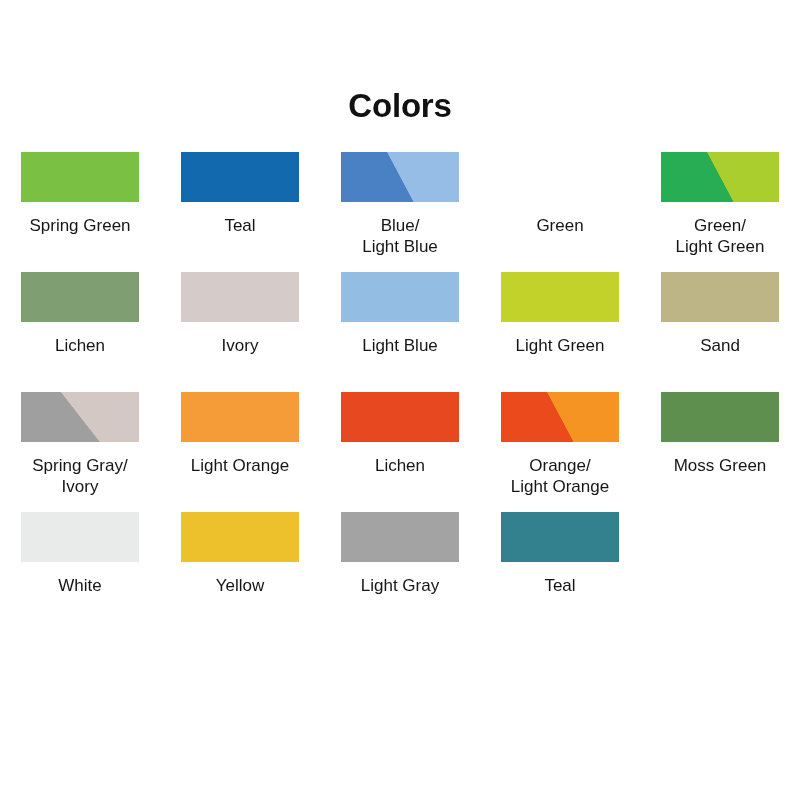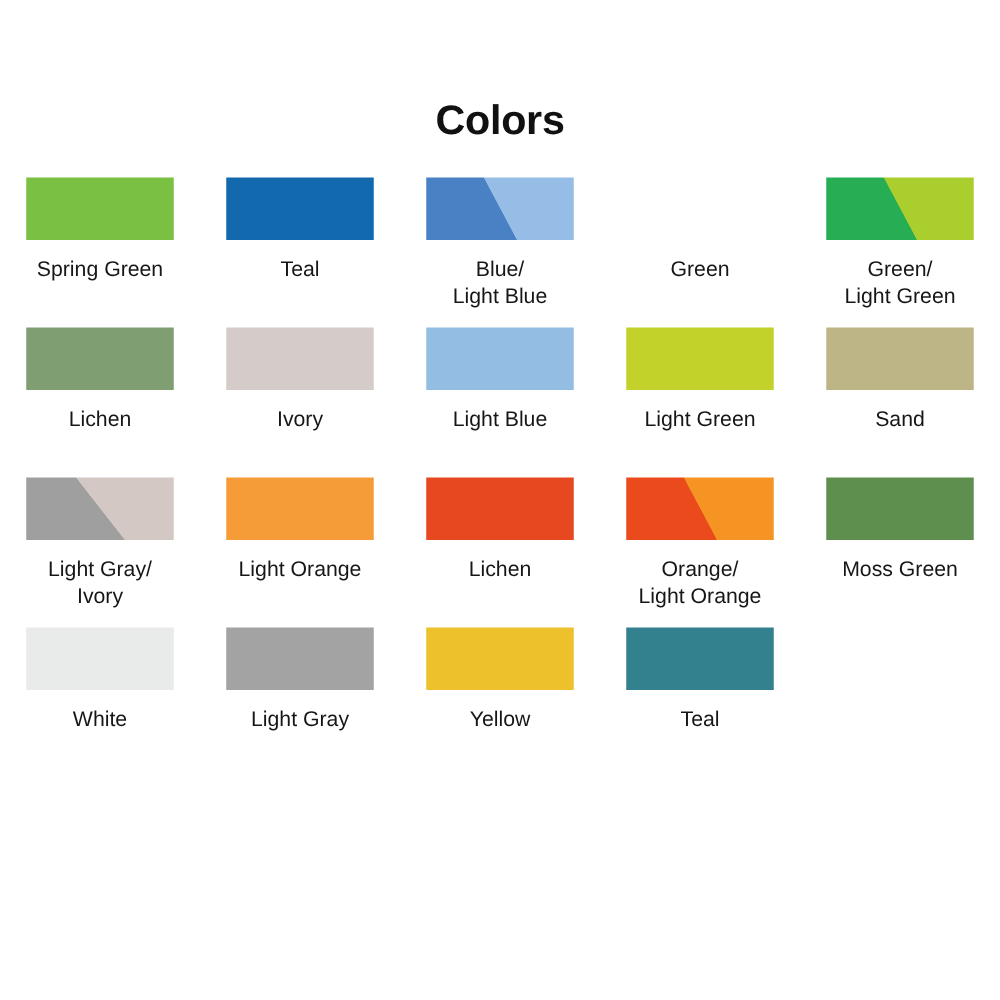--- a/index.html
+++ b/index.html
@@ -20,21 +20,21 @@
     height: 800px;
     box-sizing: border-box;
   }
 
   .page-title {
     text-align: center;
     font-size: 33px;
     font-weight: bold;
     color: #111111;
     letter-spacing: -0.2px;
-    margin: 0;
+    margin: 10px;
     padding-top: 76px;
     line-height: 40px;
   }
 
   .swatch-grid {
     margin-top: 26px;
     display: grid;
     grid-template-columns: repeat(5, 160px);
     justify-content: center;
     column-gap: 0px;
@@ -113,21 +113,21 @@
       <div class="swatch-cell">
         <div class="swatch-chip" style="background: rgb(195, 209, 43);"></div>
         <div class="swatch-label">Light Green</div>
       </div>
       <div class="swatch-cell">
         <div class="swatch-chip" style="background: rgb(189, 181, 133);"></div>
         <div class="swatch-label">Sand</div>
       </div>
       <div class="swatch-cell">
         <div class="swatch-chip" style="background: linear-gradient(52deg, rgb(159, 159, 159) 0%, rgb(159, 159, 159) 50%, rgb(212, 200, 197) 50.4%, rgb(212, 200, 197) 100%);"></div>
-        <div class="swatch-label">Light Gray/
+        <div class="swatch-label">Spring Gray/
 Ivory</div>
       </div>
       <div class="swatch-cell">
         <div class="swatch-chip" style="background: rgb(245, 156, 56);"></div>
         <div class="swatch-label">Light Orange</div>
       </div>
       <div class="swatch-cell">
         <div class="swatch-chip" style="background: rgb(232, 72, 31);"></div>
         <div class="swatch-label">Lichen</div>
       </div>
@@ -138,26 +138,26 @@
       </div>
       <div class="swatch-cell">
         <div class="swatch-chip" style="background: rgb(95, 143, 78);"></div>
         <div class="swatch-label">Moss Green</div>
       </div>
       <div class="swatch-cell">
         <div class="swatch-chip" style="background: rgb(233, 234, 234);"></div>
         <div class="swatch-label">White</div>
       </div>
       <div class="swatch-cell">
+        <div class="swatch-chip" style="background: rgb(237, 193, 44);"></div>
+        <div class="swatch-label">Yellow</div>
+      </div>
+      <div class="swatch-cell">
         <div class="swatch-chip" style="background: rgb(163, 163, 163);"></div>
         <div class="swatch-label">Light Gray</div>
-      </div>
-      <div class="swatch-cell">
-        <div class="swatch-chip" style="background: rgb(237, 193, 44);"></div>
-        <div class="swatch-label">Yellow</div>
       </div>
       <div class="swatch-cell">
         <div class="swatch-chip" style="background: rgb(51, 129, 143);"></div>
         <div class="swatch-label">Teal</div>
       </div>
     </div>
 
 </div>
 
 </body></html>

